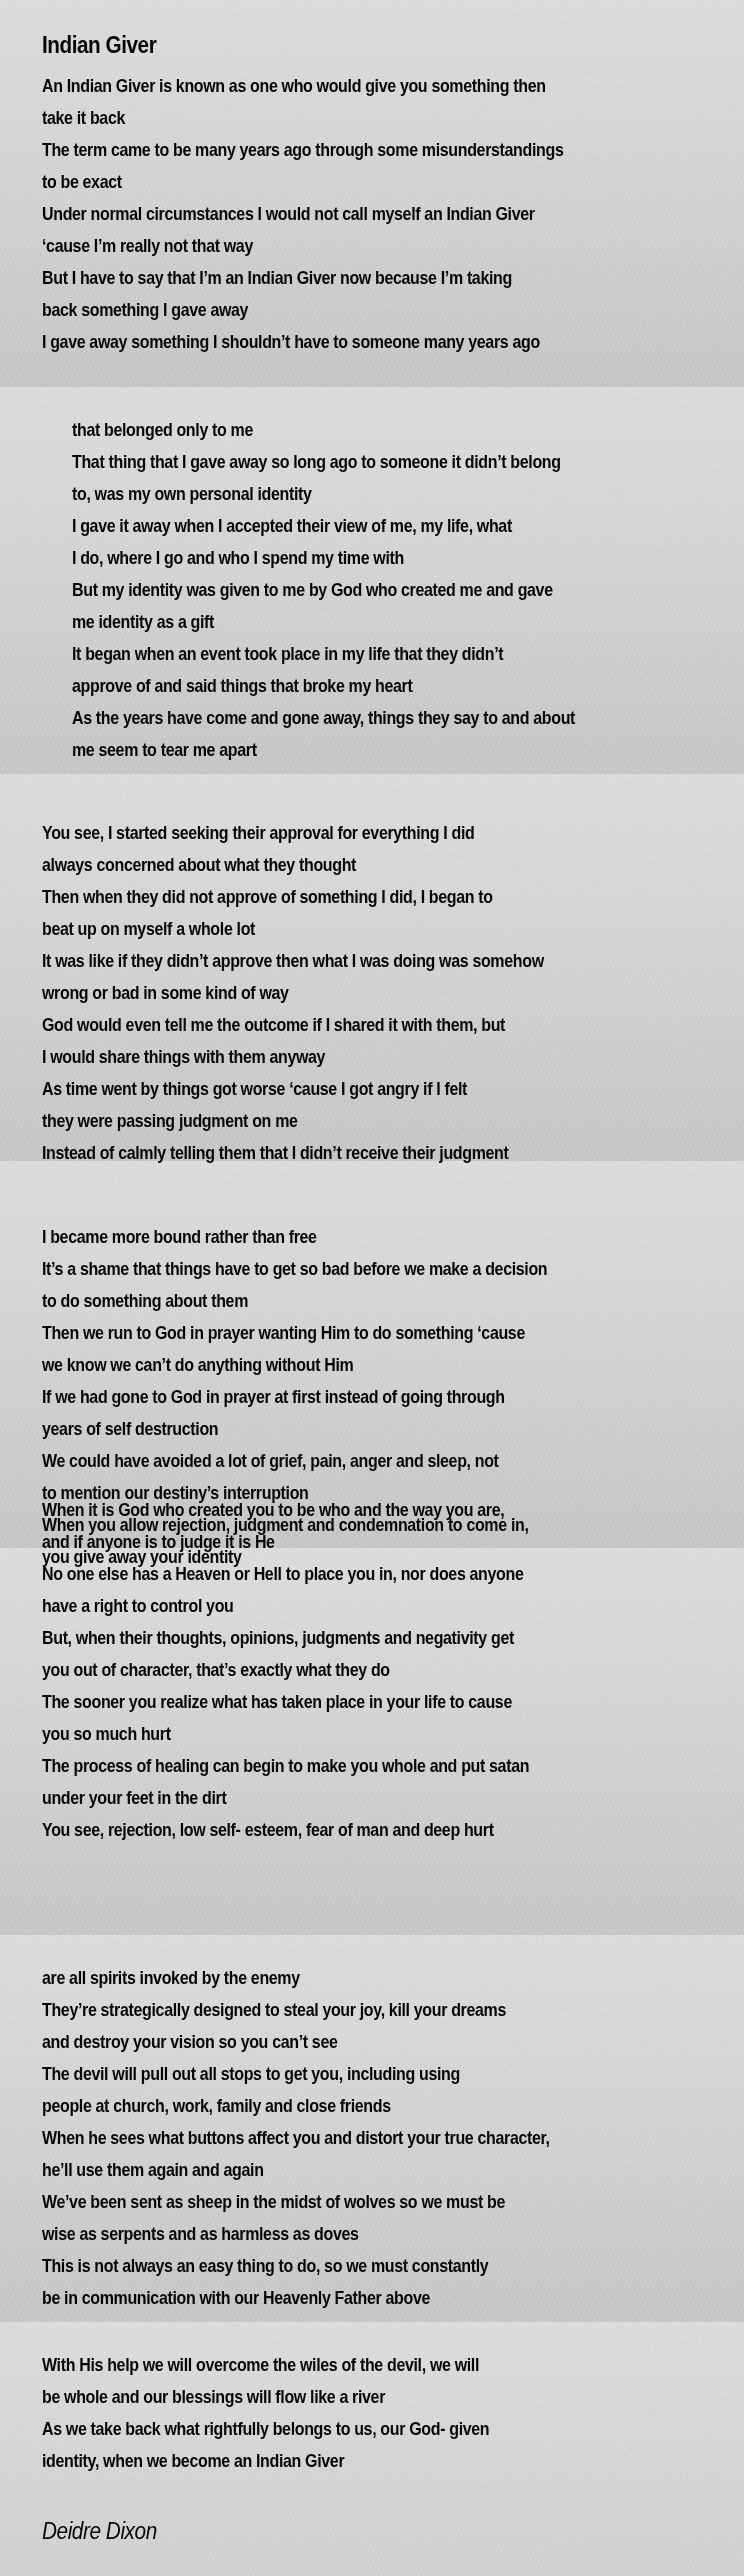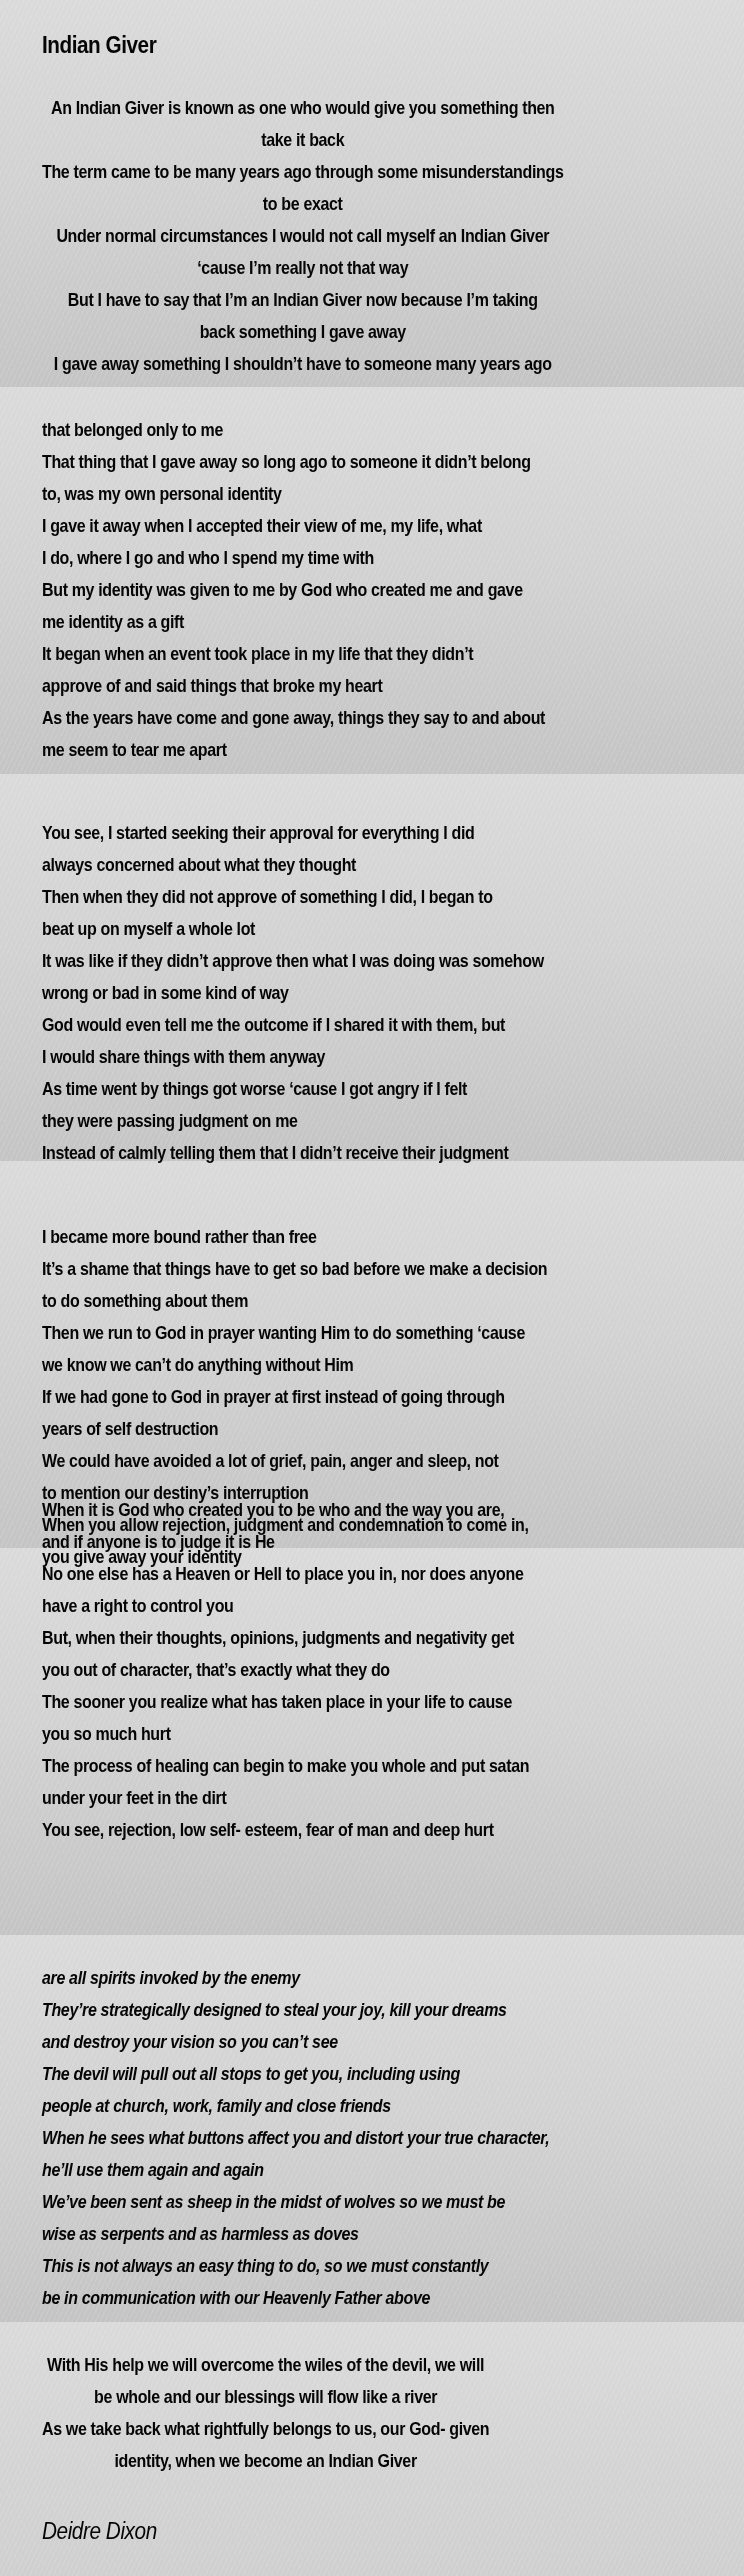--- a/index.html
+++ b/index.html
@@ -77,33 +77,33 @@
 <div class="panel" style="top:0px;"></div>
 <div class="panel" style="top:387px;"></div>
 <div class="panel" style="top:774px;"></div>
 <div class="panel" style="top:1161px;"></div>
 <div class="panel" style="top:1548px;"></div>
 <div class="panel" style="top:1935px;"></div>
 <div class="panel last" style="top:2322px;"></div>
 
 <h1 class="title">Indian Giver</h1>
 
-<div class="stanza" style="top:92px;text-align:center;">
+<div class="stanza" style="top:70px;">
   <span class="line">An Indian Giver is known as one who would give you something then</span>
   <span class="line">take it back</span>
   <span class="line">The term came to be many years ago through some misunderstandings</span>
   <span class="line">to be exact</span>
   <span class="line">Under normal circumstances I would not call myself an Indian Giver</span>
   <span class="line">‘cause I’m really not that way</span>
   <span class="line">But I have to say that I’m an Indian Giver now because I’m taking</span>
   <span class="line">back something I gave away</span>
   <span class="line">I gave away something I shouldn’t have to someone many years ago</span>
 </div>
 
-<div class="stanza" style="top:414px;">
+<div class="stanza" style="top:414px;margin-left:30px;">
   <span class="line">that belonged only to me</span>
   <span class="line">That thing that I gave away so long ago to someone it didn’t belong</span>
   <span class="line">to, was my own personal identity</span>
   <span class="line">I gave it away when I accepted their view of me, my life, what</span>
   <span class="line">I do, where I go and who I spend my time with</span>
   <span class="line">But my identity was given to me by God who created me and gave</span>
   <span class="line">me identity as a gift</span>
   <span class="line">It began when an event took place in my life that they didn’t</span>
   <span class="line">approve of and said things that broke my heart</span>
   <span class="line">As the years have come and gone away, things they say to and about</span>
@@ -145,35 +145,35 @@
   <span class="line">have a right to control you</span>
   <span class="line">But, when their thoughts, opinions, judgments and negativity get</span>
   <span class="line">you out of character, that’s exactly what they do</span>
   <span class="line">The sooner you realize what has taken place in your life to cause</span>
   <span class="line">you so much hurt</span>
   <span class="line">The process of healing can begin to make you whole and put satan</span>
   <span class="line">under your feet in the dirt</span>
   <span class="line">You see, rejection, low self- esteem, fear of man and deep hurt</span>
 </div>
 
-<div class="stanza" style="top:1962px;font-style:italic;">
+<div class="stanza" style="top:1962px;">
   <span class="line">are all spirits invoked by the enemy</span>
   <span class="line">They’re strategically designed to steal your joy, kill your dreams</span>
   <span class="line">and destroy your vision so you can’t see</span>
   <span class="line">The devil will pull out all stops to get you, including using</span>
   <span class="line">people at church, work, family and close friends</span>
   <span class="line">When he sees what buttons affect you and distort your true character,</span>
   <span class="line">he’ll use them again and again</span>
   <span class="line">We’ve been sent as sheep in the midst of wolves so we must be</span>
   <span class="line">wise as serpents and as harmless as doves</span>
   <span class="line">This is not always an easy thing to do, so we must constantly</span>
   <span class="line">be in communication with our Heavenly Father above</span>
 </div>
 
-<div class="stanza" style="top:2349px;text-align:center;">
+<div class="stanza" style="top:2349px;">
   <span class="line">With His help we will overcome the wiles of the devil, we will</span>
   <span class="line">be whole and our blessings will flow like a river</span>
   <span class="line">As we take back what rightfully belongs to us, our God- given</span>
   <span class="line">identity, when we become an Indian Giver</span>
 </div>
 
 <div class="author">Deidre Dixon</div>
 
 
 </body></html>

